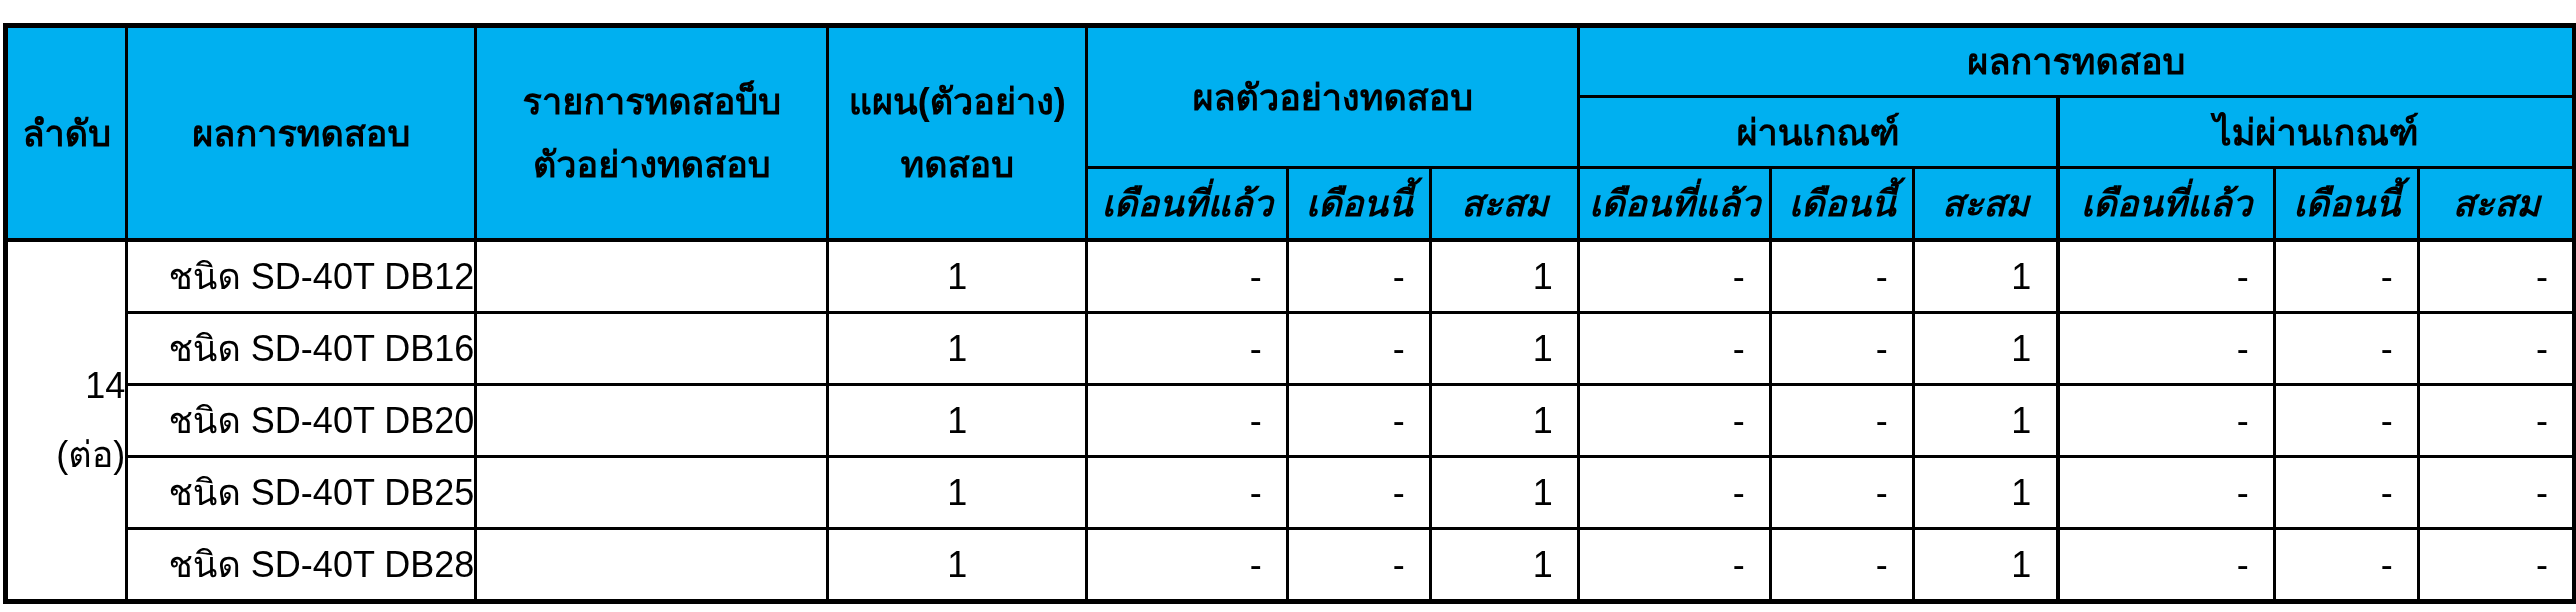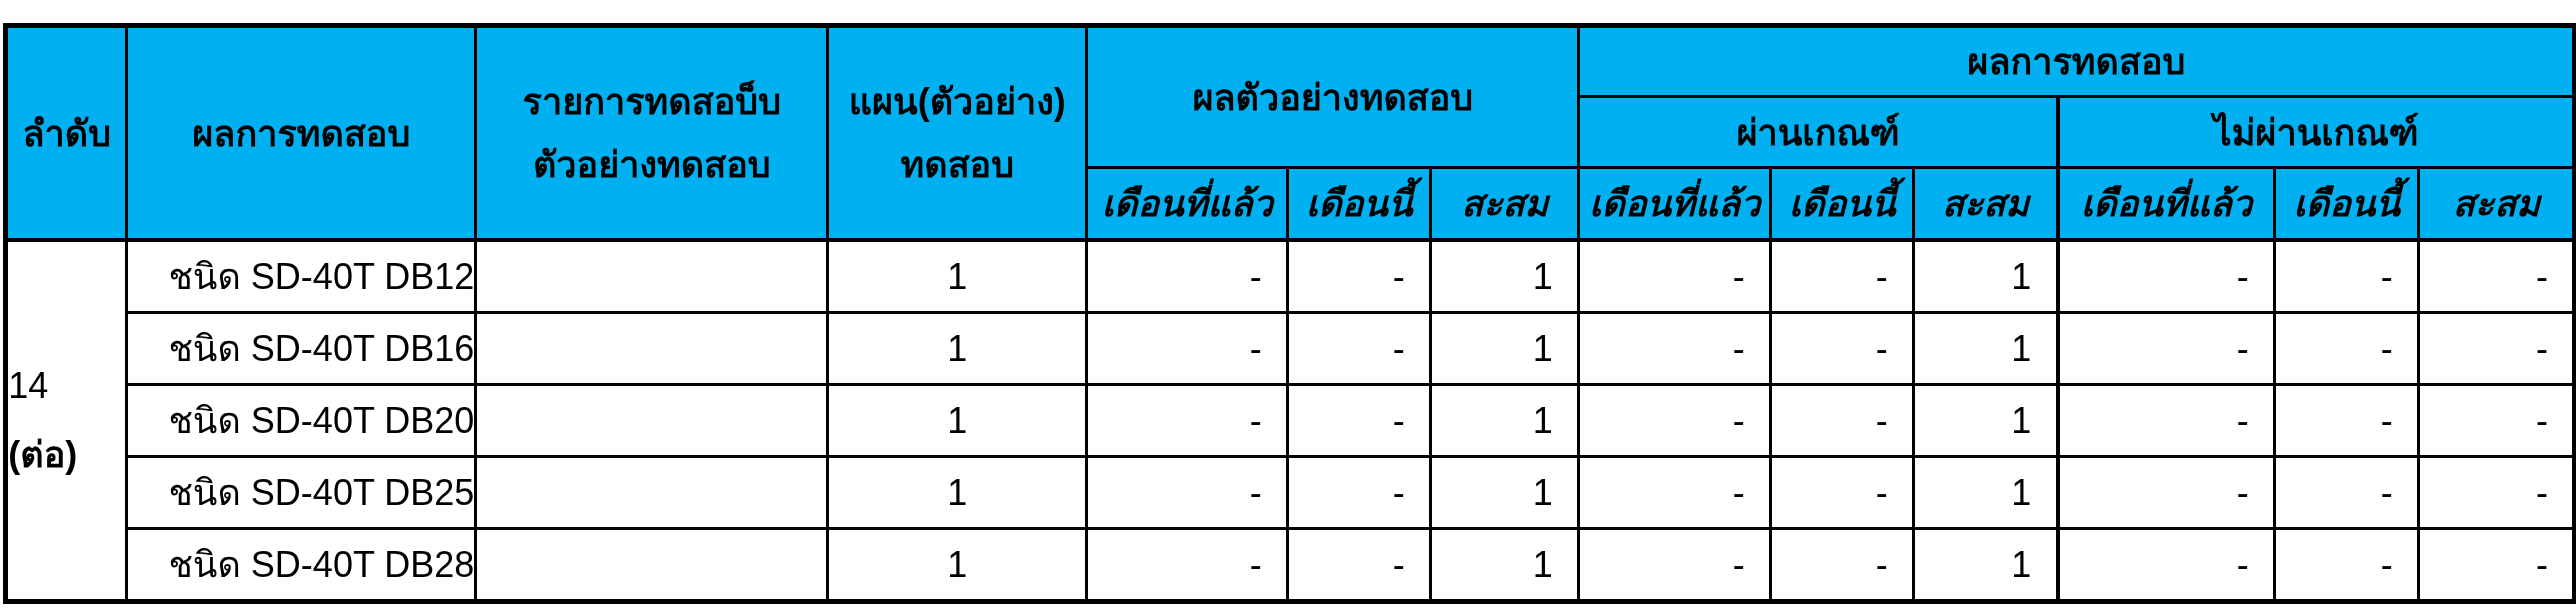--- a/index.html
+++ b/index.html
@@ -42,21 +42,21 @@
   thead th .l2{display:block;line-height:1.75;}
   tbody td{
     border-top:none;border-bottom:none;
     background:#ffffff;
     font-size:36px;
     vertical-align:middle;
     height:69px;
     padding:0;
   }
   tbody td.num-cell{
-    text-align:left;
+    text-align:right;
     line-height:2.0;
   }
   tbody td.item{
     text-align:right;
     padding-left:18px;
   }
   tbody td.plan{text-align:center;}
   tbody td.val{
     text-align:right;
     padding-right:24.5px;
@@ -111,21 +111,21 @@
         <th>สะสม</th>
         <th class="gs">เดือนที่แล้ว</th>
         <th>เดือนนี้</th>
         <th>สะสม</th>
       </tr>
     </thead>
     <tbody>
       <tr>
         <td rowspan="5" class="num-cell">
           <span class="l2" style="display:block;line-height:1.9;">14</span>
-          <span class="l2" style="display:block;line-height:1.9;font-weight:bold;">(ต่อ)</span>
+          <span class="l2" style="display:block;line-height:1.9;">(ต่อ)</span>
         </td>
         <td class="item">ชนิด SD-40T DB12</td>
         <td class="item"></td>
         <td class="plan">1</td>
         <td class="val">-</td>
         <td class="val">-</td>
         <td class="val">1</td>
         <td class="val">-</td>
         <td class="val">-</td>
         <td class="val">1</td>

